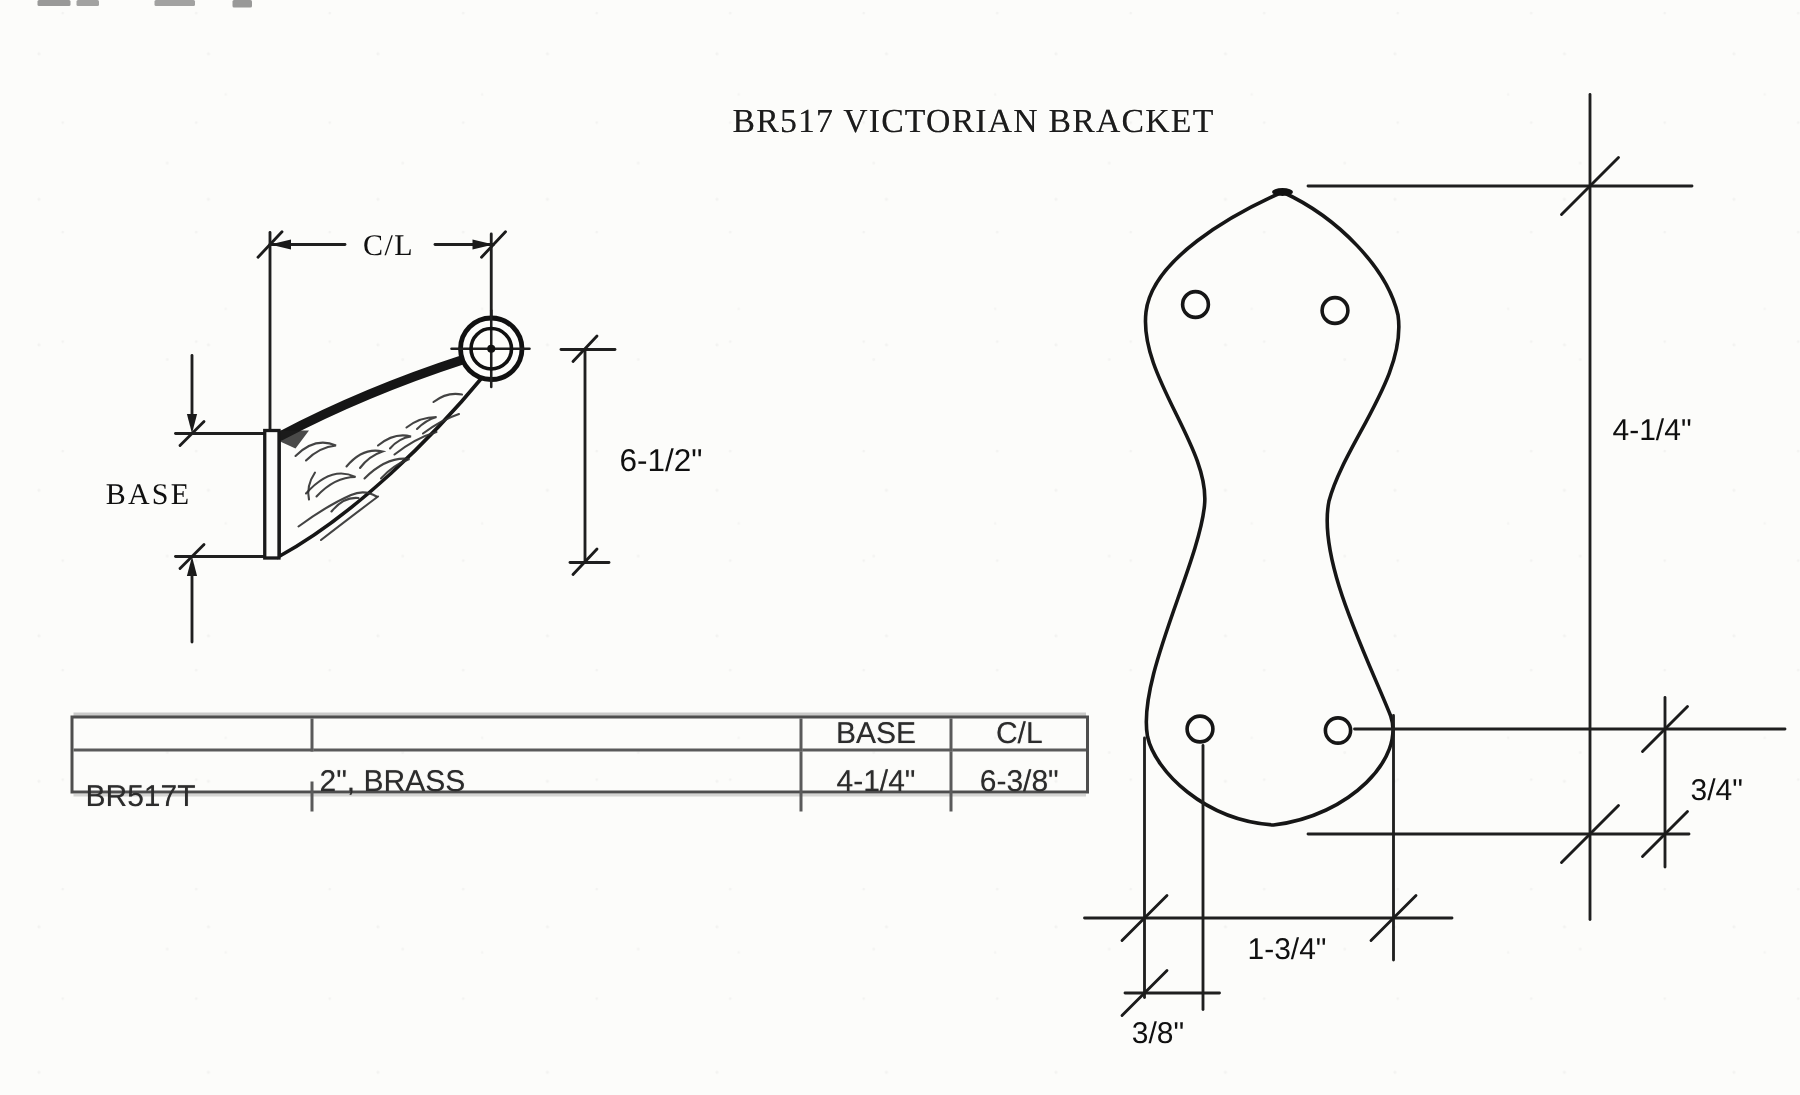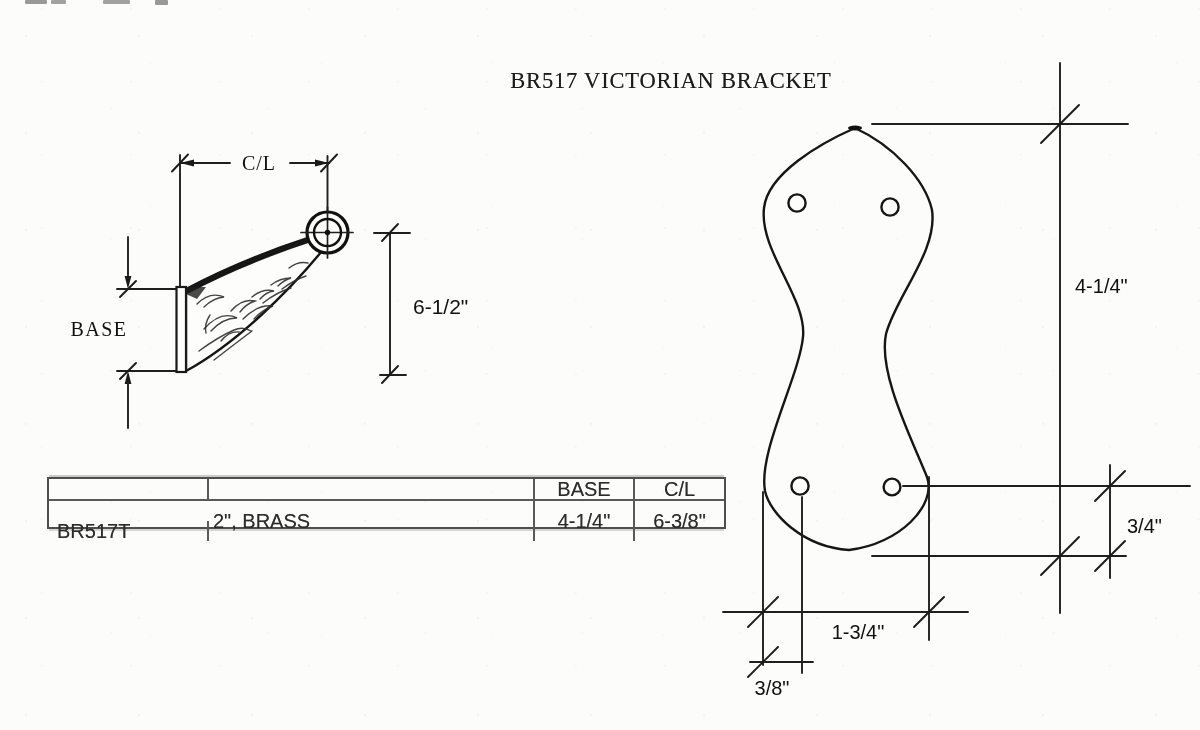--- a/index.html
+++ b/index.html
@@ -9,21 +9,21 @@
     background:
       radial-gradient(circle at 23% 37%, rgba(70,70,70,.05) .6px, transparent 1.4px),
       radial-gradient(circle at 71% 83%, rgba(70,70,70,.045) .6px, transparent 1.3px),
       radial-gradient(circle at 47% 12%, rgba(70,70,70,.05) .5px, transparent 1.2px),
       radial-gradient(circle at 88% 44%, rgba(70,70,70,.04) .5px, transparent 1.2px),
       #fcfcfa;
     background-size:113px 97px,157px 131px,89px 73px,171px 143px;
   }
   .artifact{position:absolute;top:0;background:#474747;border-radius:1px;}
   .page-title{
-    position:absolute;left:506px;top:68px;width:330px;text-align:center;
+    position:absolute;left:484px;top:68px;width:330px;text-align:center;
     font-family:"Liberation Serif",serif;font-size:22.5px;letter-spacing:.8px;
     color:#1c1c1c;white-space:nowrap;text-shadow:0 0 .4px rgba(20,20,20,.55);
   }
   svg.drawing{position:absolute;left:0;top:0;}
   svg .ln{stroke:#1f1f1f;stroke-width:1.9;fill:none;stroke-linecap:round;}
   svg .thin{stroke:#1f1f1f;stroke-width:1.7;fill:none;stroke-linecap:round;}
   svg .slash{stroke:#1b1b1b;stroke-width:1.9;fill:none;stroke-linecap:round;}
   svg .outline{stroke:#161616;stroke-width:2.4;fill:#fdfdfb;}
   svg .hole{stroke:#161616;stroke-width:2.4;fill:#fdfdfb;}
   svg .arrow{fill:#1a1a1a;stroke:none;}

